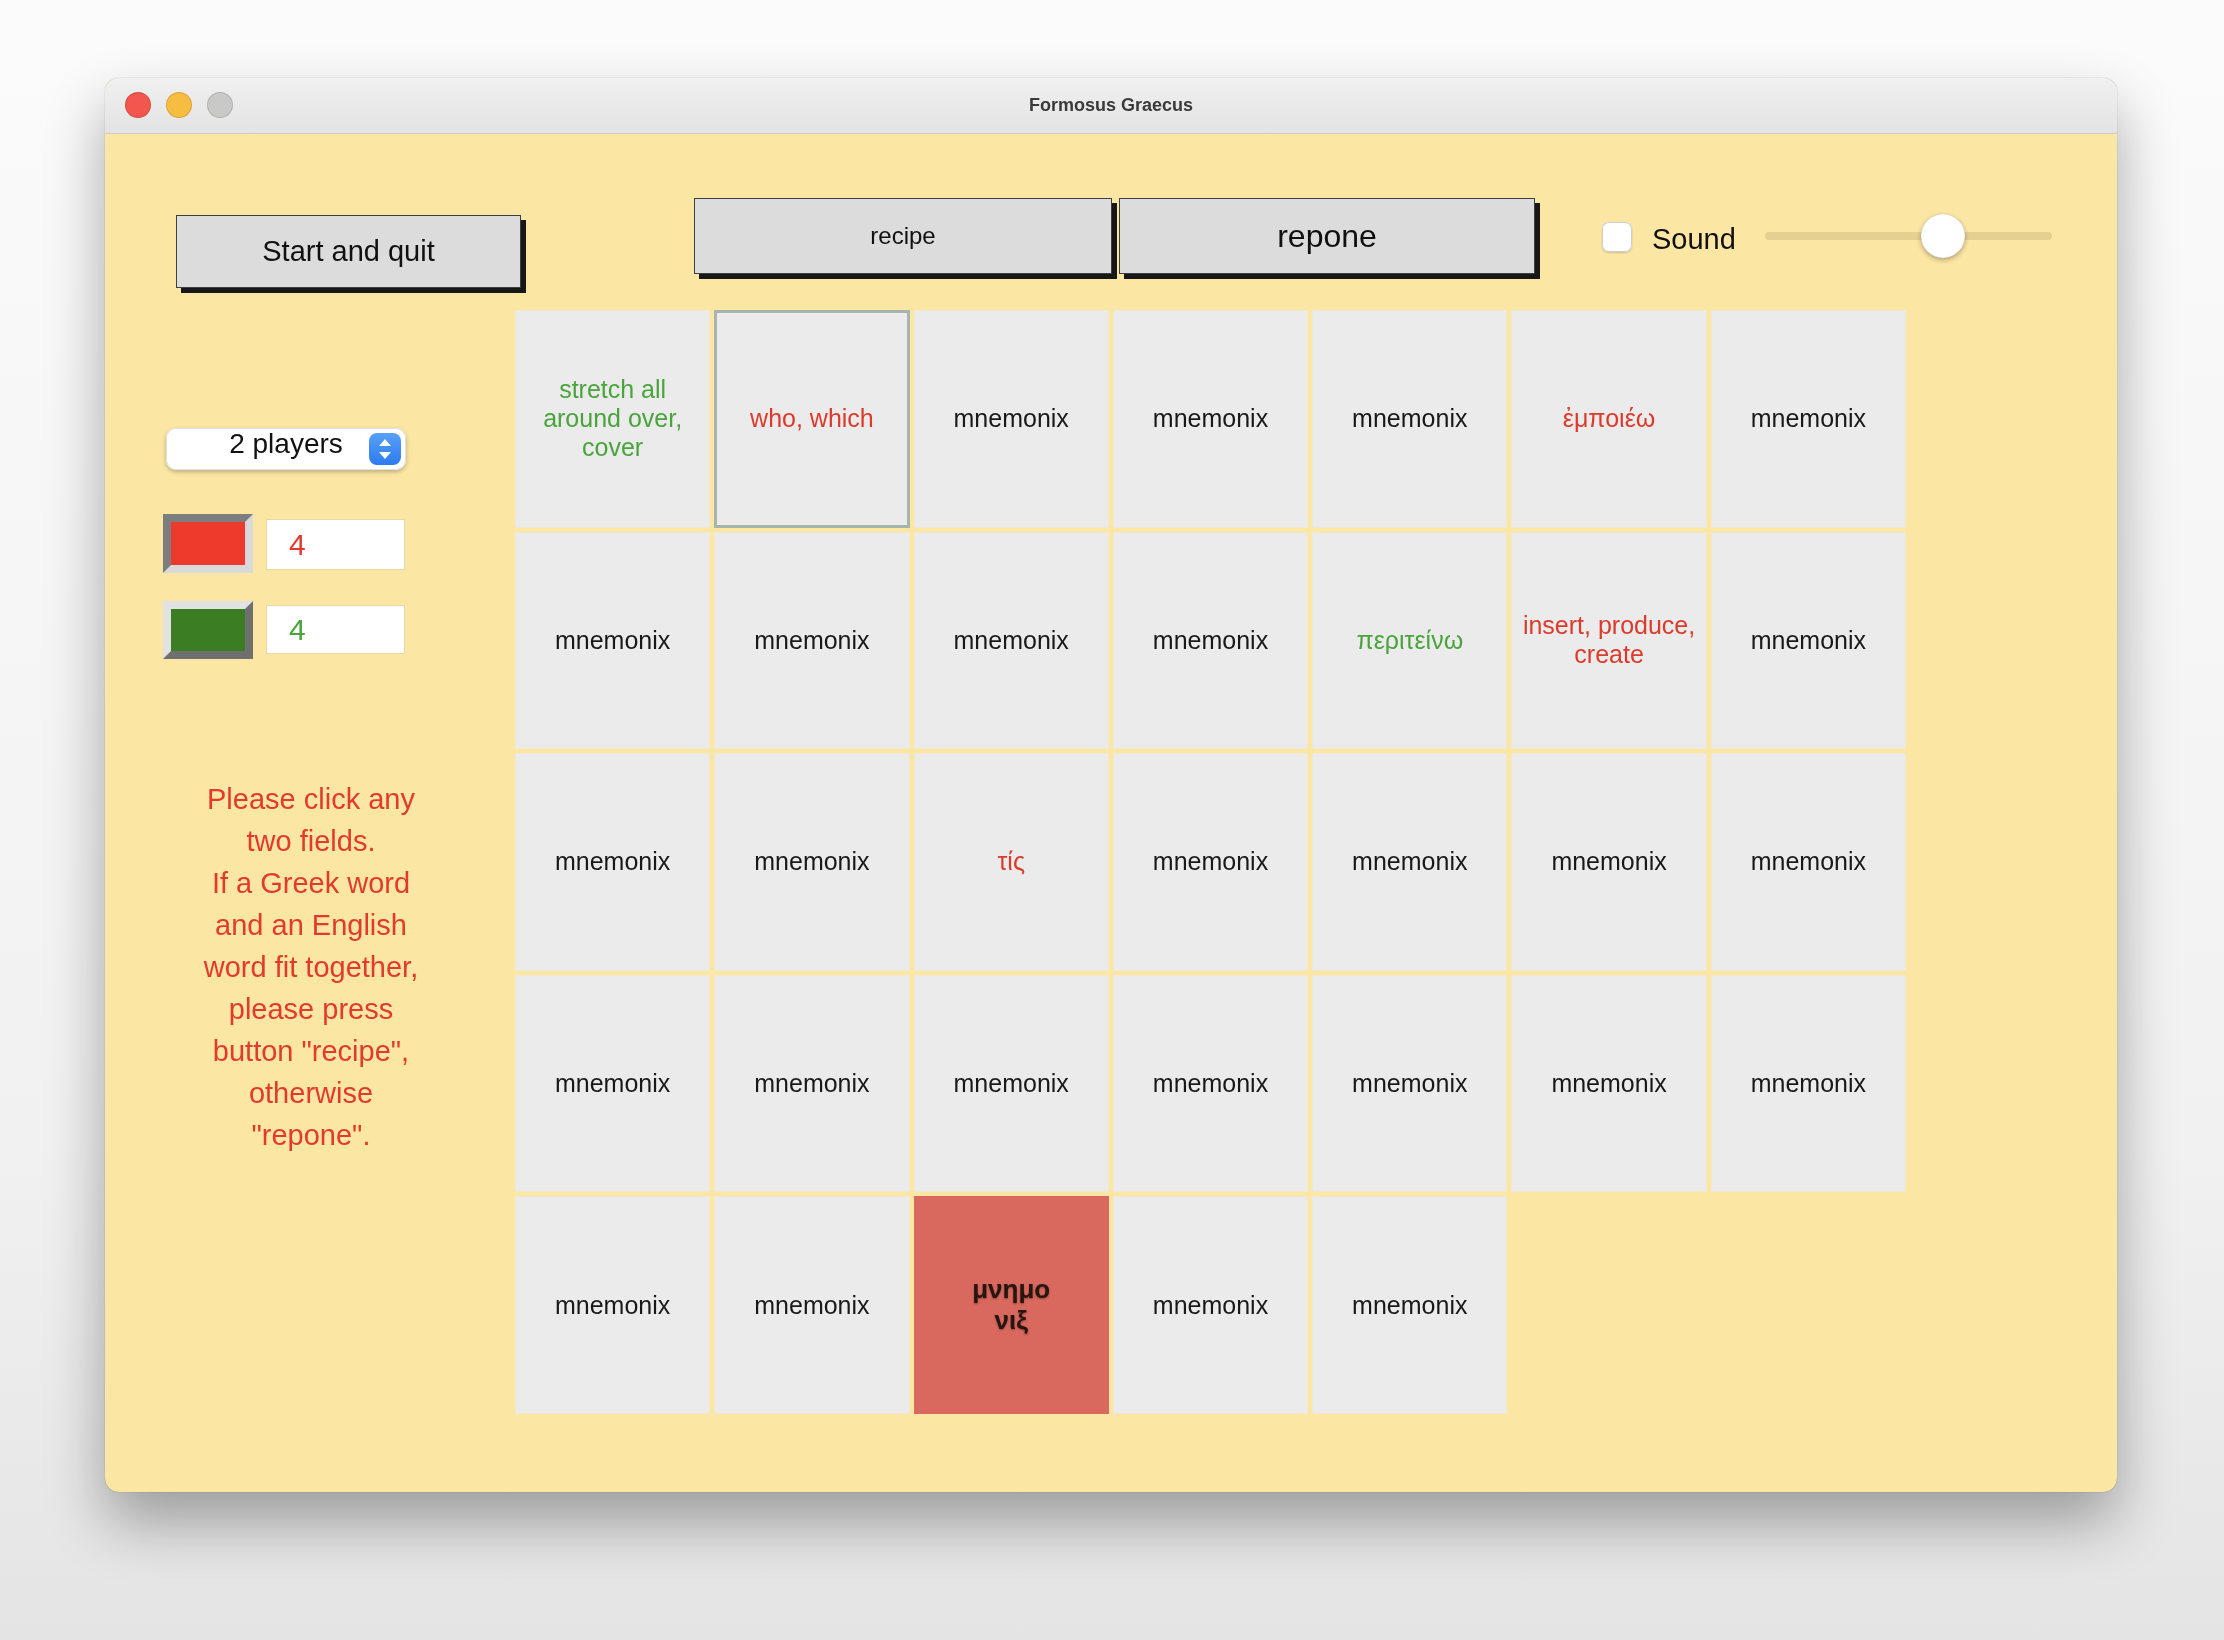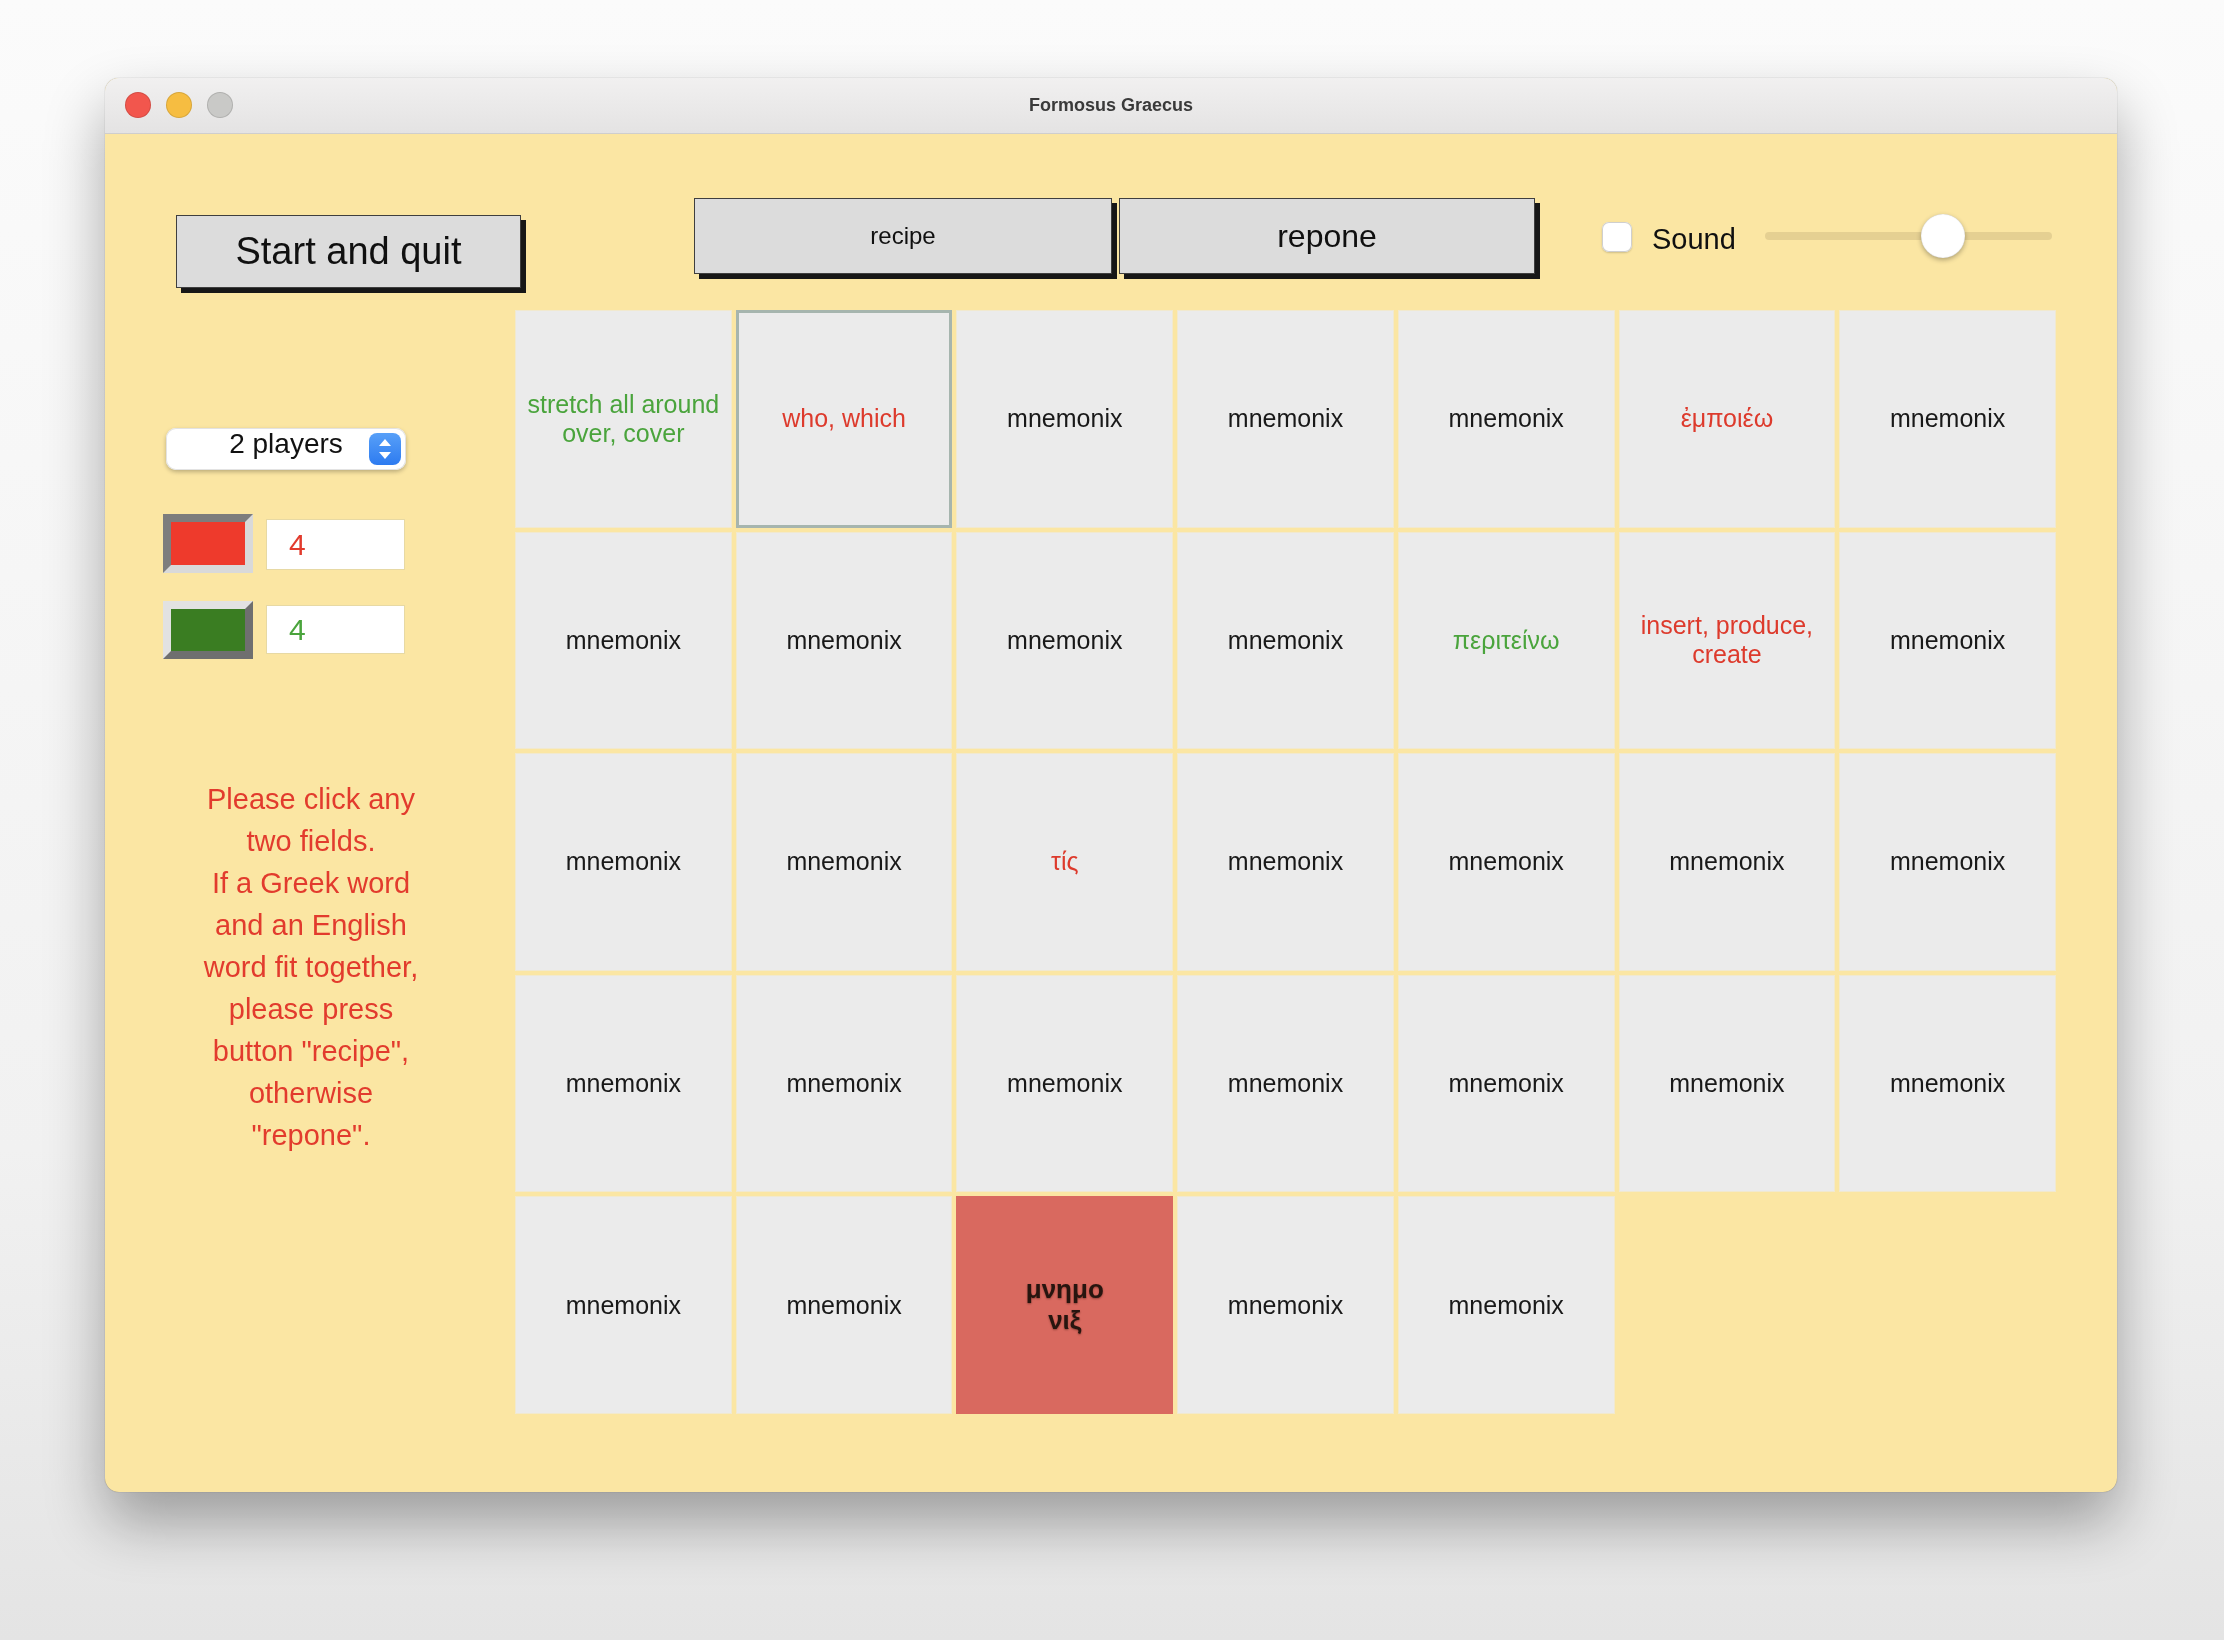--- a/index.html
+++ b/index.html
@@ -31,21 +31,21 @@
     white-space:nowrap;box-sizing:border-box;flex:0 0 auto;
   }
   .menu-item:last-child{border-right:none;}
   
   .push-btn{
     position:absolute;background:#dcdcdc;border:1px solid #3f3f3f;
     box-shadow:5px 5px 0 0 #171717;
     display:flex;align-items:center;justify-content:center;color:#101010;
     cursor:default;box-sizing:border-box;
   }
-  .btn-startquit{left:71px;top:137px;width:345px;height:73px;font-size:38px;}
+  .btn-startquit{left:71px;top:137px;width:345px;height:73px;font-size:29px;}
   .btn-recipe{left:589px;top:120px;width:418px;height:76px;font-size:24px;}
   .btn-repone{left:1014px;top:120px;width:416px;height:76px;font-size:32px;}
   .checkbox{
     position:absolute;left:1497px;top:144px;width:30px;height:30px;
     background:#ffffff;border-radius:7px;
     box-shadow:inset 0 0 0 1px #cfcfcf, 0 1px 2px rgba(0,0,0,.18);
   }
   .sound-label{position:absolute;left:1547px;top:145px;font-size:29px;color:#101010;}
   .slider{position:absolute;left:1660px;top:136px;width:287px;height:44px;}
   .slider-track{position:absolute;left:0;right:0;top:18px;height:8px;border-radius:4px;background:#e5d092;}
@@ -72,21 +72,21 @@
     display:flex;align-items:center;font-size:30px;padding-left:22px;box-sizing:border-box;
   }
   .score-red{top:441px;height:51px;}
   .score-green{top:527px;height:49px;}
   .instructions{
     position:absolute;left:20px;top:700px;width:372px;
     font-size:29px;line-height:1.45;color:#e23b2d;text-align:center;white-space:pre-line;
   }
   
   .grid{
-    position:absolute;left:410px;top:232px;width:1541px;height:1104px;
+    position:absolute;left:410px;top:232px;width:1391px;height:1104px;
     display:grid;grid-template-columns:repeat(7,1fr);grid-template-rows:repeat(5,1fr);gap:4px;
   }
   .cell{
     background:var(--cell,#ebebeb);border:1px solid #f1e9cf;box-sizing:border-box;
     display:flex;align-items:center;justify-content:center;text-align:center;
     font-size:25px;color:#191919;white-space:pre-line;padding:8px;
   }
   .cell.green{color:var(--green-text,#4aa43c);}
   .cell.red{color:var(--red-text,#dd3a2c);}
   .cell.selected{border:3px solid #a6b5ae;}

